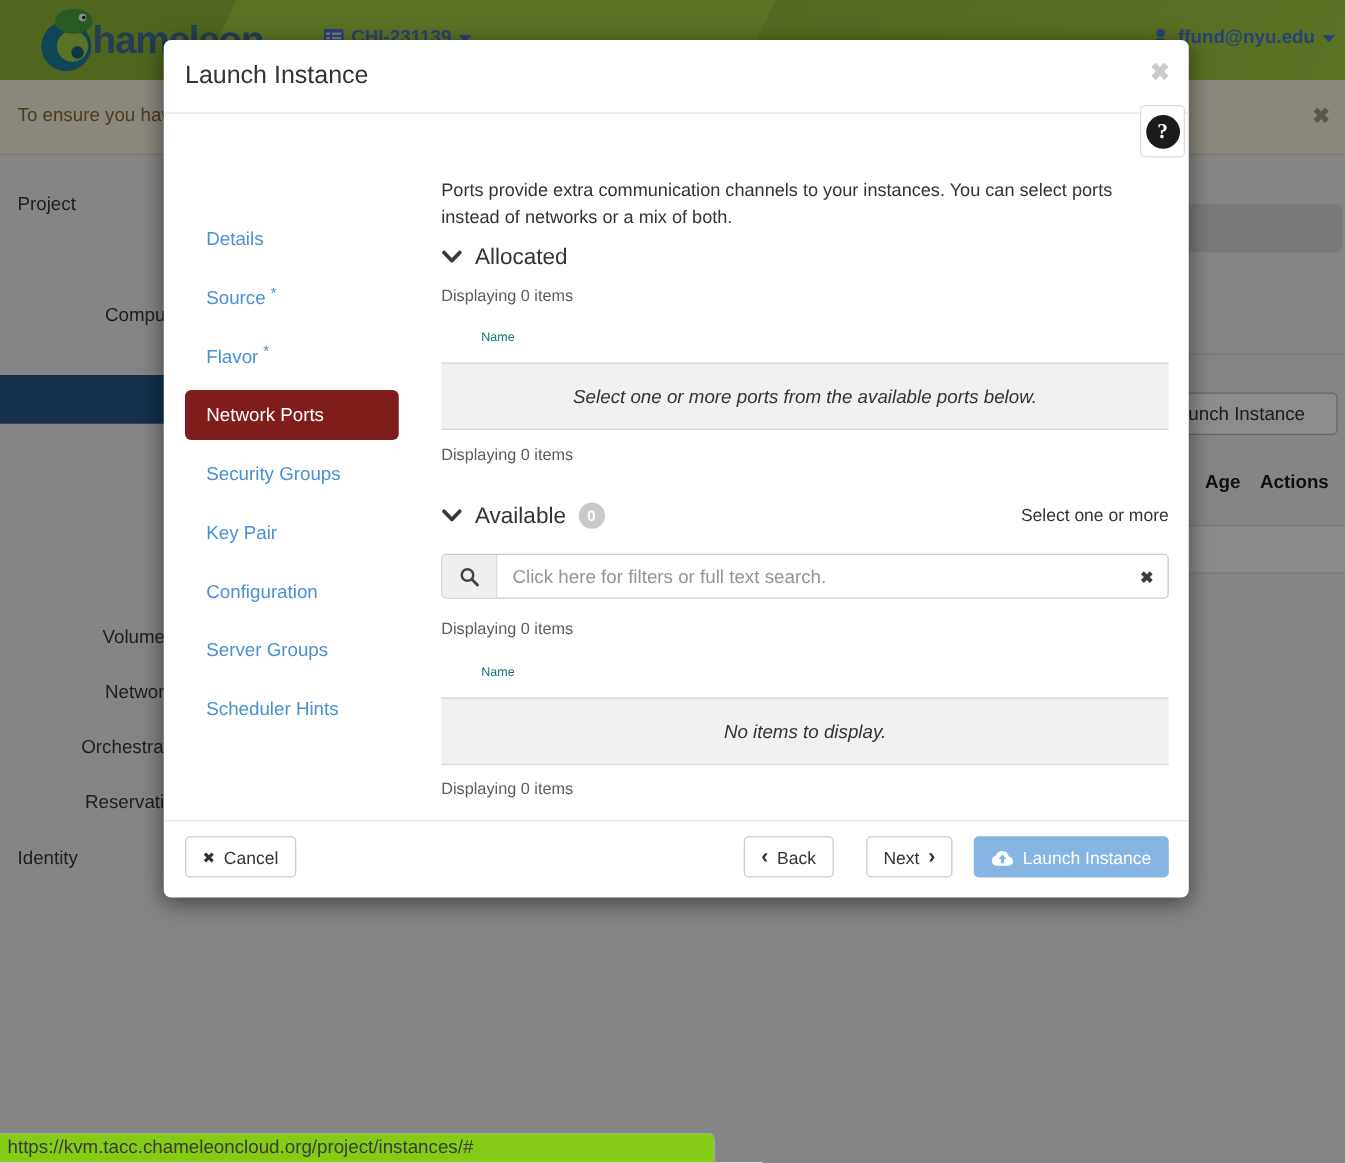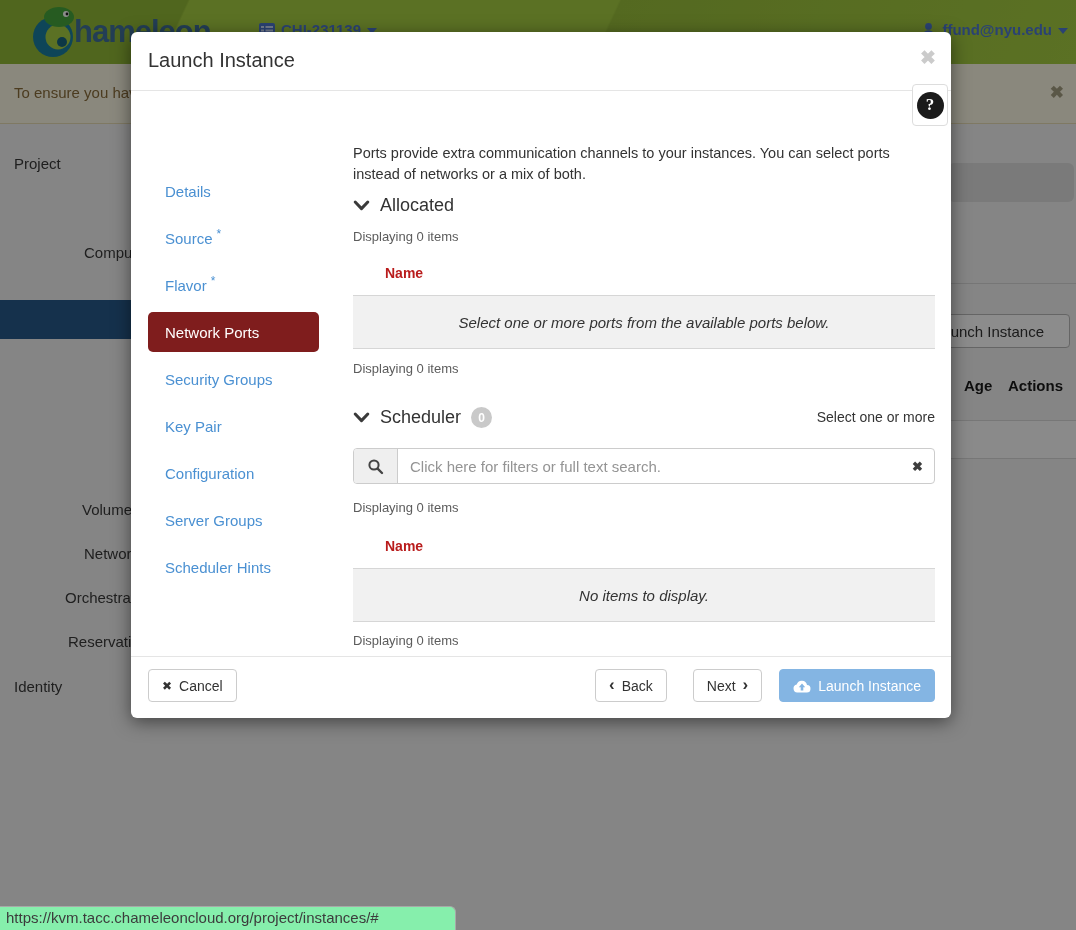--- a/index.html
+++ b/index.html
@@ -70,21 +70,21 @@
   .section-h .left { display:flex; align-items:center; gap:10px; font-size:18px; color:#333; }
   .section-h.avail { margin-top:31px; }
   .badge { width:21px; height:21px; border-radius:50%; background:#c9c9c9; color:#fff; font-size:12px;
     font-weight:bold; display:flex; align-items:center; justify-content:center; }
   .hint { margin-left:auto; font-size:14px; color:#333; padding-bottom:3px; }
   .displaying { font-size:13px; color:#5c5c5c; }
   .disp-1 { margin-top:13px; }
   .disp-2 { margin-top:12px; }
   .disp-3 { margin-top:16px; }
   .disp-4 { margin-top:11px; }
-  .tbl-head { font-size:14px; font-weight:bold; color:#b91c1c; padding:21px 0 14px 32px; }
+  .tbl-head { font-size:10px; font-weight:normal; color:#0f766e; padding:21px 0 14px 32px; }
   .tbl-head.second { padding-top:23px; }
   .tbl-row { height:54px; background:#f1f1f1; border-top:1px solid #d6d6d6; border-bottom:1px solid #d6d6d6;
     display:flex; align-items:center; justify-content:center; font-size:15px; font-style:italic; color:#333; }
 
   .search-bar { margin-top:20px; height:36px; display:flex; border:1px solid #ccc; border-radius:4px;
     background:#fff; position:relative; }
   .search-addon { width:44px; background:#efefef; border-right:1px solid #ccc; border-radius:3px 0 0 3px;
     display:flex; align-items:center; justify-content:center; cursor:pointer; }
   .search-input { flex:1; border:none; outline:none; font-size:15px; padding:0 30px 0 12px;
     font-family:"Liberation Sans",sans-serif; color:#1d4ed8; background:transparent; }
@@ -97,21 +97,21 @@
   .btn-default { background:#fff; border:1px solid #ccc; color:#333; }
   .btn-launch { background:#84b5e3; border:1px solid #84b5e3; color:#fff; }
   .f-cancel { position:absolute; left:17px; top:12px; }
   .f-right { position:absolute; right:16px; top:12px; display:flex; }
   .f-back { margin-right:26px; }
   .f-next { margin-right:17px; }
   .chev-glyph { font-size:17px; line-height:1; font-weight:bold; margin-top:-2px; }
   .x-glyph { font-size:12px; }
 
   
-  .status-tip { position:absolute; left:0; top:906px; width:456px; height:24px; background:#86efac;
+  .status-tip { position:absolute; left:0; top:906px; width:572px; height:24px; background:#84cc16;
     border-top:1px solid #a8a8a8; border-right:1px solid #a8a8a8; border-top-right-radius:6px;
     font-size:15px; color:#3c3c3c; display:flex; align-items:center; padding:0 8px 2px 6px;
     z-index:30; white-space:nowrap; overflow:hidden; }
 </style>
 </head>
 <body>
 
 <div class="app-header">
   <div class="brand">
     <svg width="54" height="56" viewBox="0 0 54 56">
@@ -227,21 +227,21 @@
       <div class="tbl-head">Name</div>
       <div class="tbl-row">Select one or more ports from the available ports below.</div>
     </div>
     <div class="displaying disp-2">Displaying 0 items</div>
 
     <div class="section-h avail">
       <div class="left">
         <svg width="17" height="17" viewBox="0 0 17 17">
           <path d="M2.2 5 L8.5 11.6 L14.8 5" stroke="#3a3a3a" stroke-width="3" fill="none" stroke-linecap="round" stroke-linejoin="round"></path>
         </svg>
-        <span>Scheduler</span>
+        <span>Available</span>
         <span class="badge">0</span>
       </div>
       <span class="hint">Select one or more</span>
     </div>
 
     <div class="search-bar">
       <div class="search-addon">
         <svg width="17" height="17" viewBox="0 0 17 17">
           <circle cx="7" cy="7" r="4.6" stroke="#444" stroke-width="2" fill="none"></circle>
           <line x1="10.6" y1="10.6" x2="15" y2="15" stroke="#444" stroke-width="2.4" stroke-linecap="round"></line>

